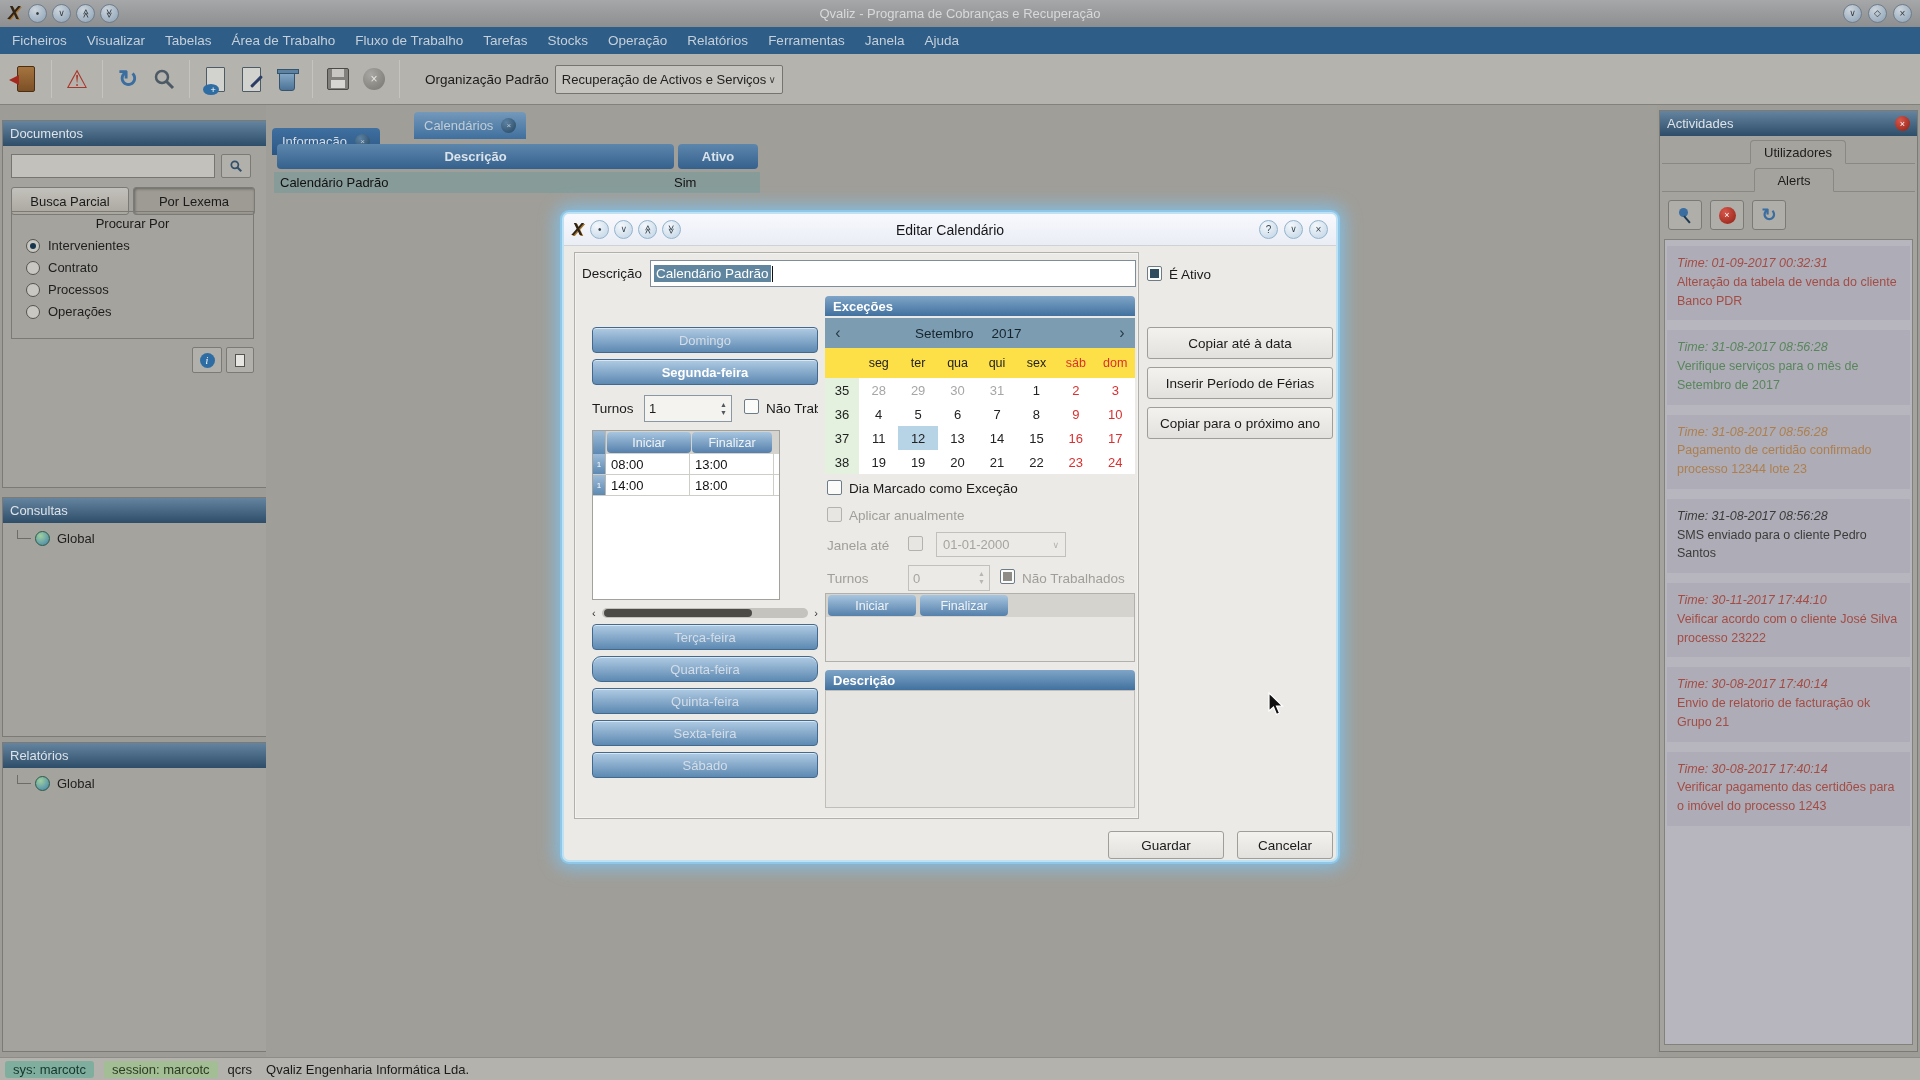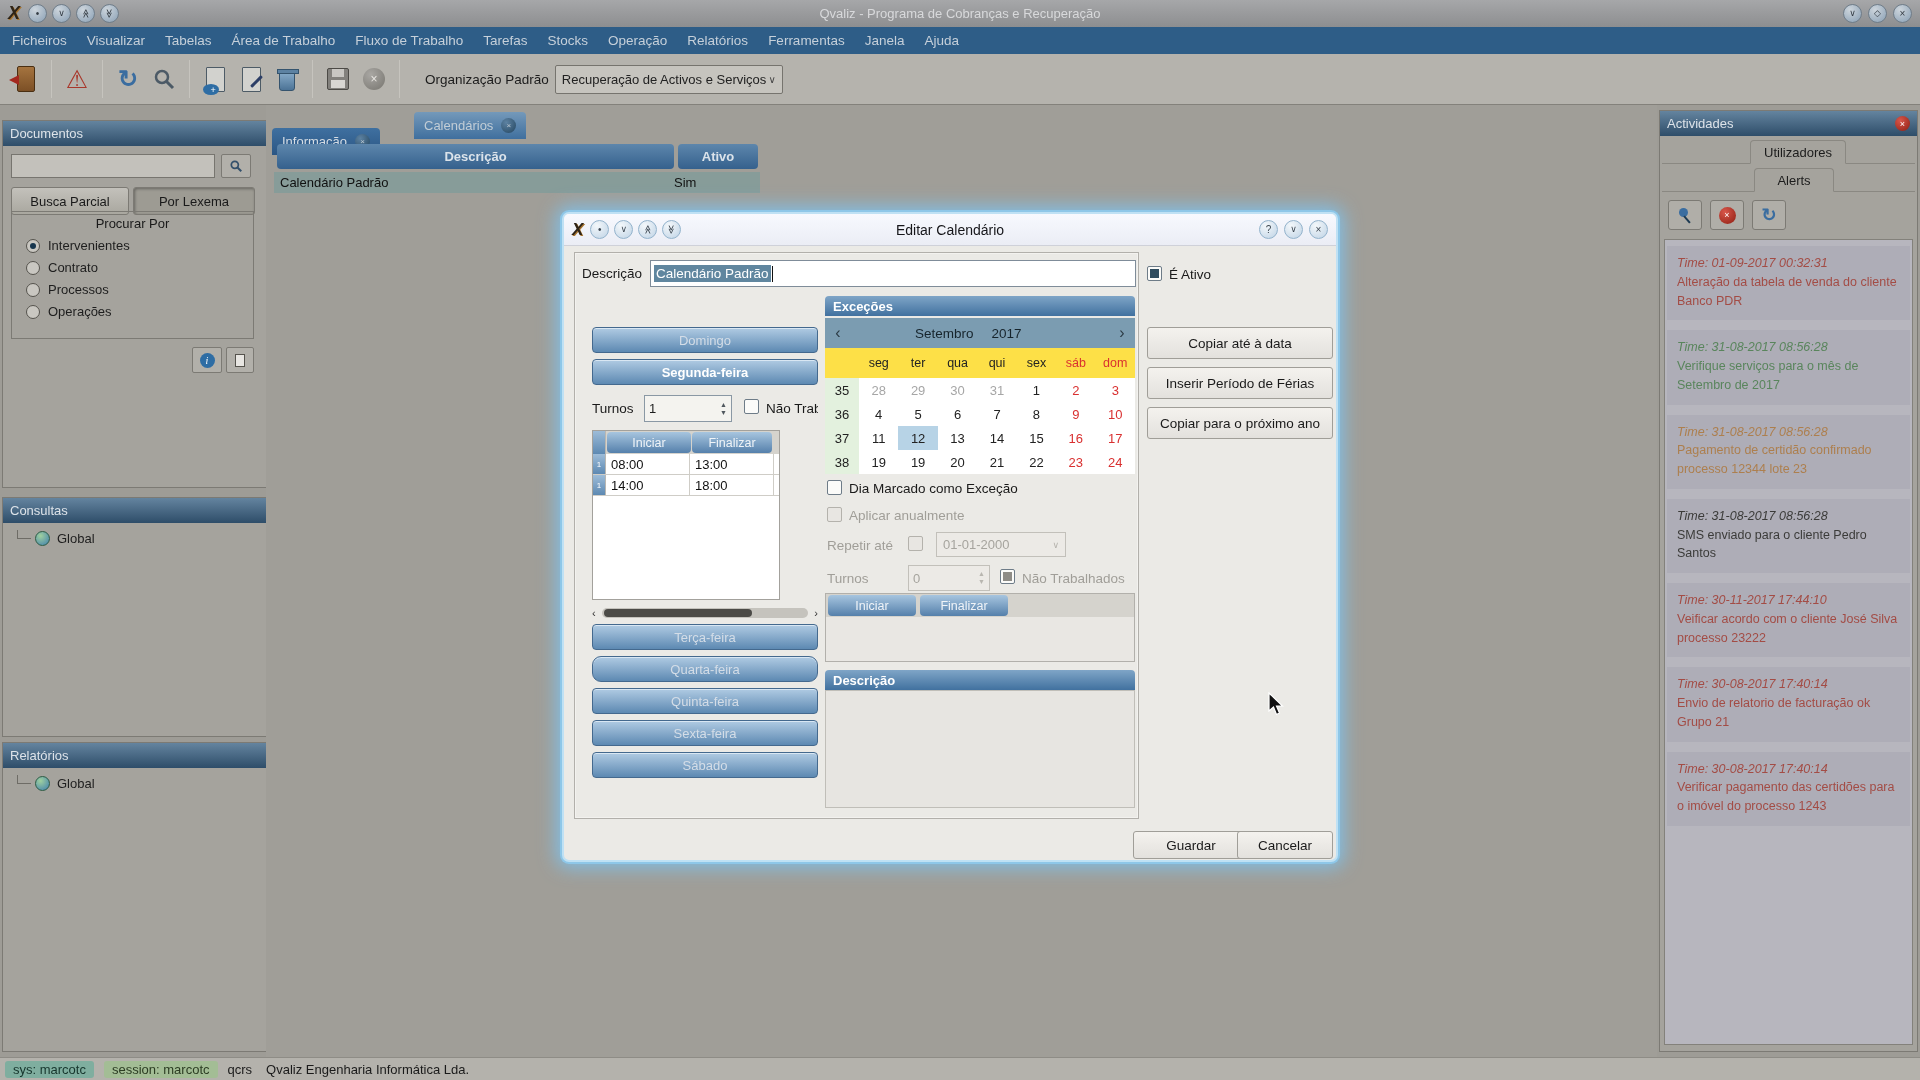--- a/index.html
+++ b/index.html
@@ -562,21 +562,21 @@
         <div class="d">22</div>
         <div class="d red">23</div>
         <div class="d red">24</div>
       </div>
     </div>
 
     <div class="chk" style="left:263px; top:266px;"></div>
     <div class="dlbl" style="left:285px; top:267px;">Dia Marcado como Exceção</div>
     <div class="chk dis" style="left:263px; top:293px;"></div>
     <div class="dlbl dis" style="left:285px; top:294px;">Aplicar anualmente</div>
-    <div class="dlbl dis" style="left:263px; top:324px;">Repetir até</div>
+    <div class="dlbl dis" style="left:263px; top:324px;">Janela até</div>
     <div class="chk dis" style="left:344px; top:322px;"></div>
     <div class="combo" style="left:372px; top:318px; width:130px; height:25px;">
       <span>01-01-2000</span>
       <span class="chev">∨</span>
     </div>
     <div class="dlbl dis" style="left:263px; top:357px;">Turnos</div>
     <div class="spin dis" style="left:344px; top:351px; width:82px; height:26px;">
       <span>0</span>
       <span class="arrows">
           <span>▲</span>
@@ -592,21 +592,21 @@
         <div class="exc-h">Finalizar</div>
       </div>
     </div>
     <div class="bluehdr" style="top:456px;">Descrição</div>
     <div class="descarea"></div>
 
     <div class="sidebtn" style="top:113px;">Copiar até à data</div>
     <div class="sidebtn" style="top:153px;">Inserir Período de Férias</div>
     <div class="sidebtn" style="top:193px;">Copiar para o próximo ano</div>
 
-    <div class="footbtn" style="left:569px; width:116px;">Guardar</div>
+    <div class="footbtn" style="left:544px; width:116px;">Guardar</div>
     <div class="footbtn" style="left:673px; width:96px;">Cancelar</div>
   </div>
 
   <div class="cursor">
     <svg width="18" height="26" viewBox="0 0 18 26">
       <path d="M1,1 L1,19 L5.5,15 L8.5,22.5 L11.5,21 L8.5,14 L14.5,14 Z" fill="#111" stroke="#fff" stroke-width="1.2"></path>
     </svg>
   </div>
 
 </div>

